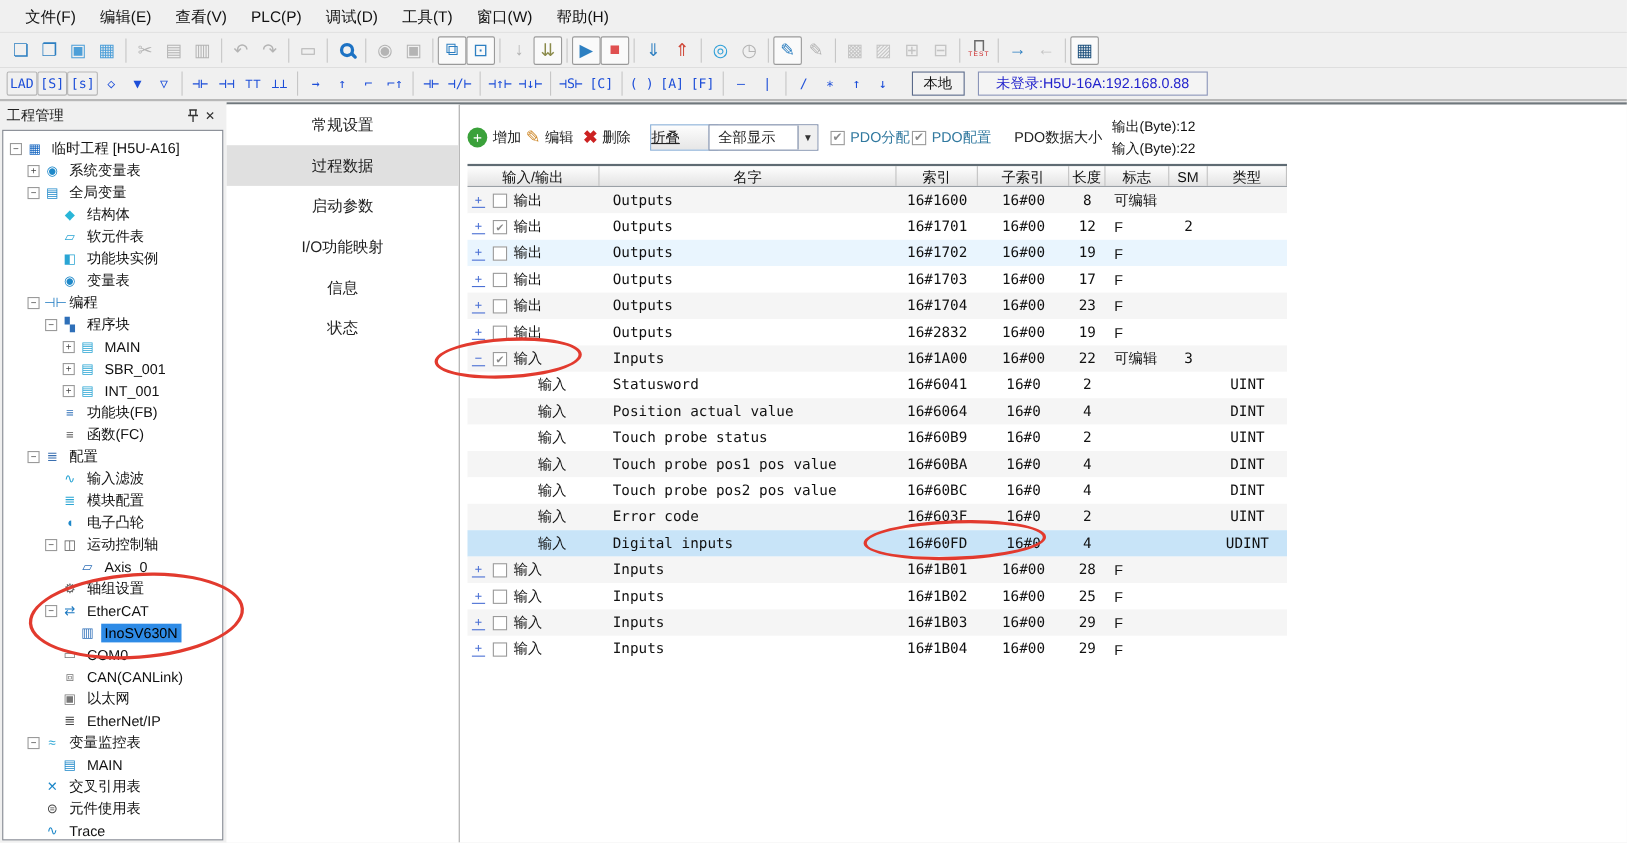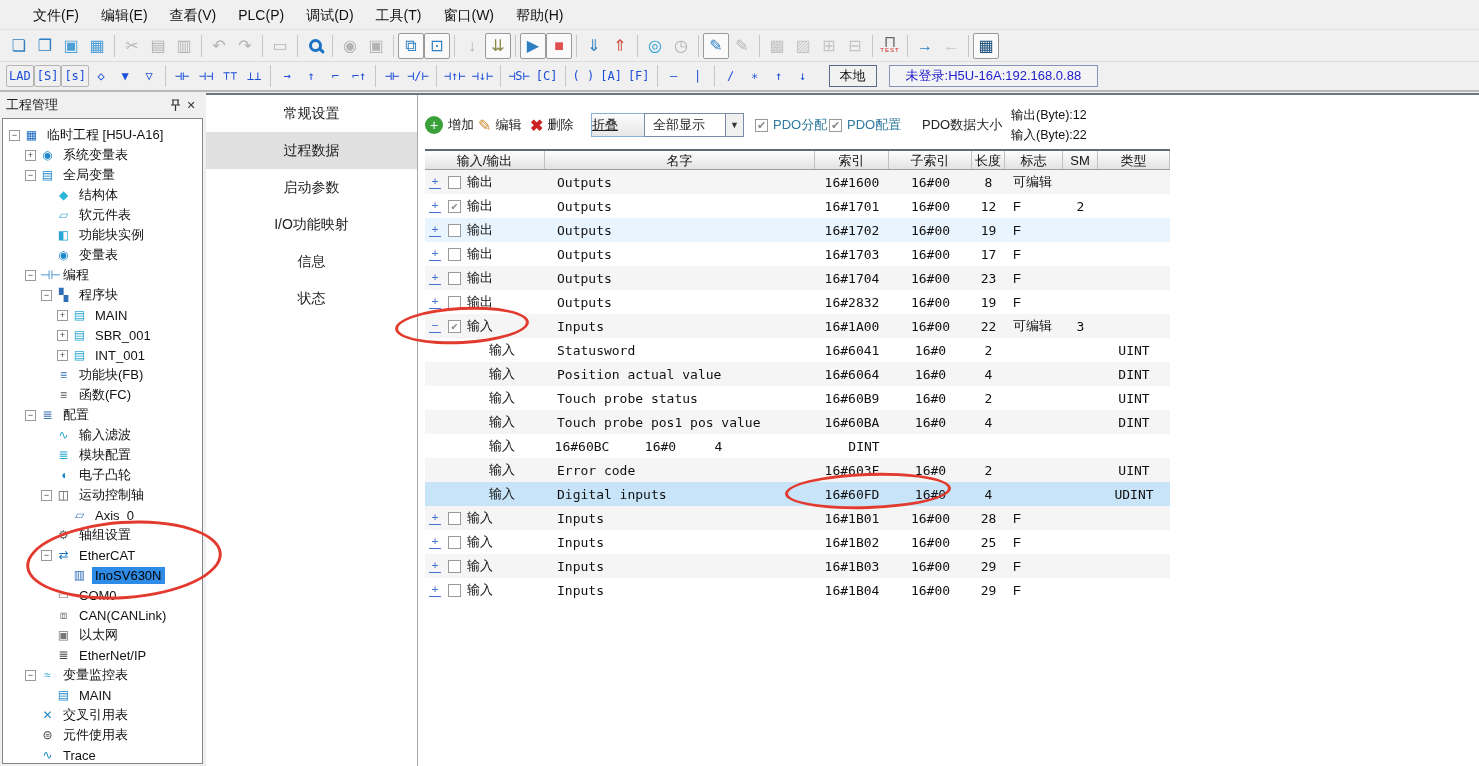--- a/index.html
+++ b/index.html
@@ -2,21 +2,21 @@
 <html><head>
 <meta charset="utf-8">
 <style>
   * { margin:0; padding:0; box-sizing:border-box; }
   html,body { width:1479px; height:766px; overflow:hidden; }
   body { font-family:"Liberation Sans", sans-serif; background:#f0f0f0; position:relative; }
   #app { position:absolute; inset:0; width:1479px; height:766px; background:#f0f0f0; }
 
   
   .menubar { position:absolute; left:0; top:0; width:1479px; height:30px;
-             display:flex; align-items:center; padding-left:22px; background:#f0f0f0;
+             display:flex; align-items:center; padding-left:12px; background:#f0f0f0;
              border-bottom:1px solid #e2e2e2; }
   .menu-item { padding:0 11px; font-size:14px; color:#111; line-height:30px; cursor:default; }
 
   
   .toolbar1 { position:absolute; left:0; top:30px; width:1479px; height:32px;
               display:flex; align-items:center; padding-left:6px; background:#f0f0f0;
               border-bottom:1px solid #dcdcdc; }
   .toolbar2 { position:absolute; left:0; top:62px; width:1479px; height:30px;
               display:flex; align-items:center; padding-left:6px; background:#f0f0f0;
               border-bottom:2px solid #b8b8b8; }
@@ -615,20 +615,21 @@
             <div class="c c-flag" style="width: 58px;"></div>
             <div class="c c-center" style="width: 35px;"></div>
             <div class="c c-center" style="width: 72px;">DINT</div>
           </div>
           <div class="trow even">
             <div class="c c-io" style="width: 120px;">
               <span class="expander hidden">+</span>
               <span class="rowcb hidden"></span>
               <span class="io-label" style="margin-left: 22px;">输入</span>
             </div>
+            <div class="c c-name" style="width: 270px;">Touch probe pos2 pos value</div>
             <div class="c c-center" style="width: 74px;">16#60BC</div>
             <div class="c c-center" style="width: 83px;">16#0</div>
             <div class="c c-center" style="width: 33px;">4</div>
             <div class="c c-flag" style="width: 58px;"></div>
             <div class="c c-center" style="width: 35px;"></div>
             <div class="c c-center" style="width: 72px;">DINT</div>
           </div>
           <div class="trow odd">
             <div class="c c-io" style="width: 120px;">
               <span class="expander hidden">+</span>

